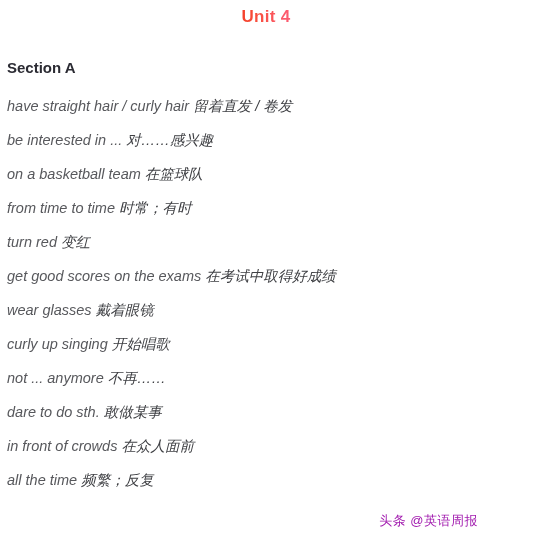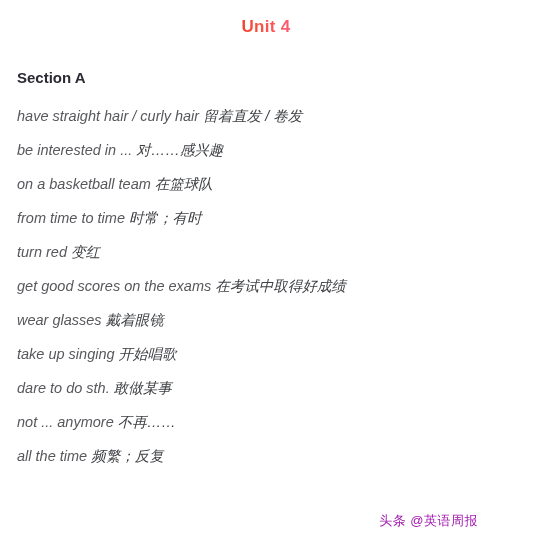--- a/index.html
+++ b/index.html
@@ -13,21 +13,21 @@
     font-family: "Liberation Sans", "DejaVu Sans", sans-serif;
     overflow: hidden;
     position: relative;
   }
 
   .page {
     position: relative;
     width: 488px;
     height: 541px;
     box-sizing: border-box;
-    padding: 10px;
+    padding: 0;
   }
 
   
   .unit-heading-row {
     width: 100%;
     height: 34px;
     display: flex;
     align-items: center;
     justify-content: center;
     padding-left: 44px;
@@ -104,21 +104,22 @@
   <div class="section-heading">Section A</div>
 
   <ul class="phrase-list">
       <li class="phrase-item"><span class="phrase-en">have straight hair / curly hair</span> <span class="phrase-zh">留着直发 / 卷发</span></li>
       <li class="phrase-item"><span class="phrase-en">be interested in ...</span> <span class="phrase-zh">对……感兴趣</span></li>
       <li class="phrase-item"><span class="phrase-en">on a basketball team</span> <span class="phrase-zh">在篮球队</span></li>
       <li class="phrase-item"><span class="phrase-en">from time to time</span> <span class="phrase-zh">时常；有时</span></li>
       <li class="phrase-item"><span class="phrase-en">turn red</span> <span class="phrase-zh">变红</span></li>
       <li class="phrase-item"><span class="phrase-en">get good scores on the exams</span> <span class="phrase-zh">在考试中取得好成绩</span></li>
       <li class="phrase-item"><span class="phrase-en">wear glasses</span> <span class="phrase-zh">戴着眼镜</span></li>
-      <li class="phrase-item"><span class="phrase-en">take up singing</span> <span class="phrase-zh">开始唱歌</span></li>
+      <li class="phrase-item"><span class="phrase-en">curly up singing</span> <span class="phrase-zh">开始唱歌</span></li>
+      <li class="phrase-item"><span class="phrase-en">not ... anymore</span> <span class="phrase-zh">不再……</span></li>
       <li class="phrase-item"><span class="phrase-en">dare to do sth.</span> <span class="phrase-zh">敢做某事</span></li>
-      <li class="phrase-item"><span class="phrase-en">not ... anymore</span> <span class="phrase-zh">不再……</span></li>
+      <li class="phrase-item"><span class="phrase-en">in front of crowds</span> <span class="phrase-zh">在众人面前</span></li>
       <li class="phrase-item"><span class="phrase-en">all the time</span> <span class="phrase-zh">频繁；反复</span></li>
     </ul>
 
   <div class="watermark">头条 @英语周报</div>
 
 </div>
 
 </body></html>

